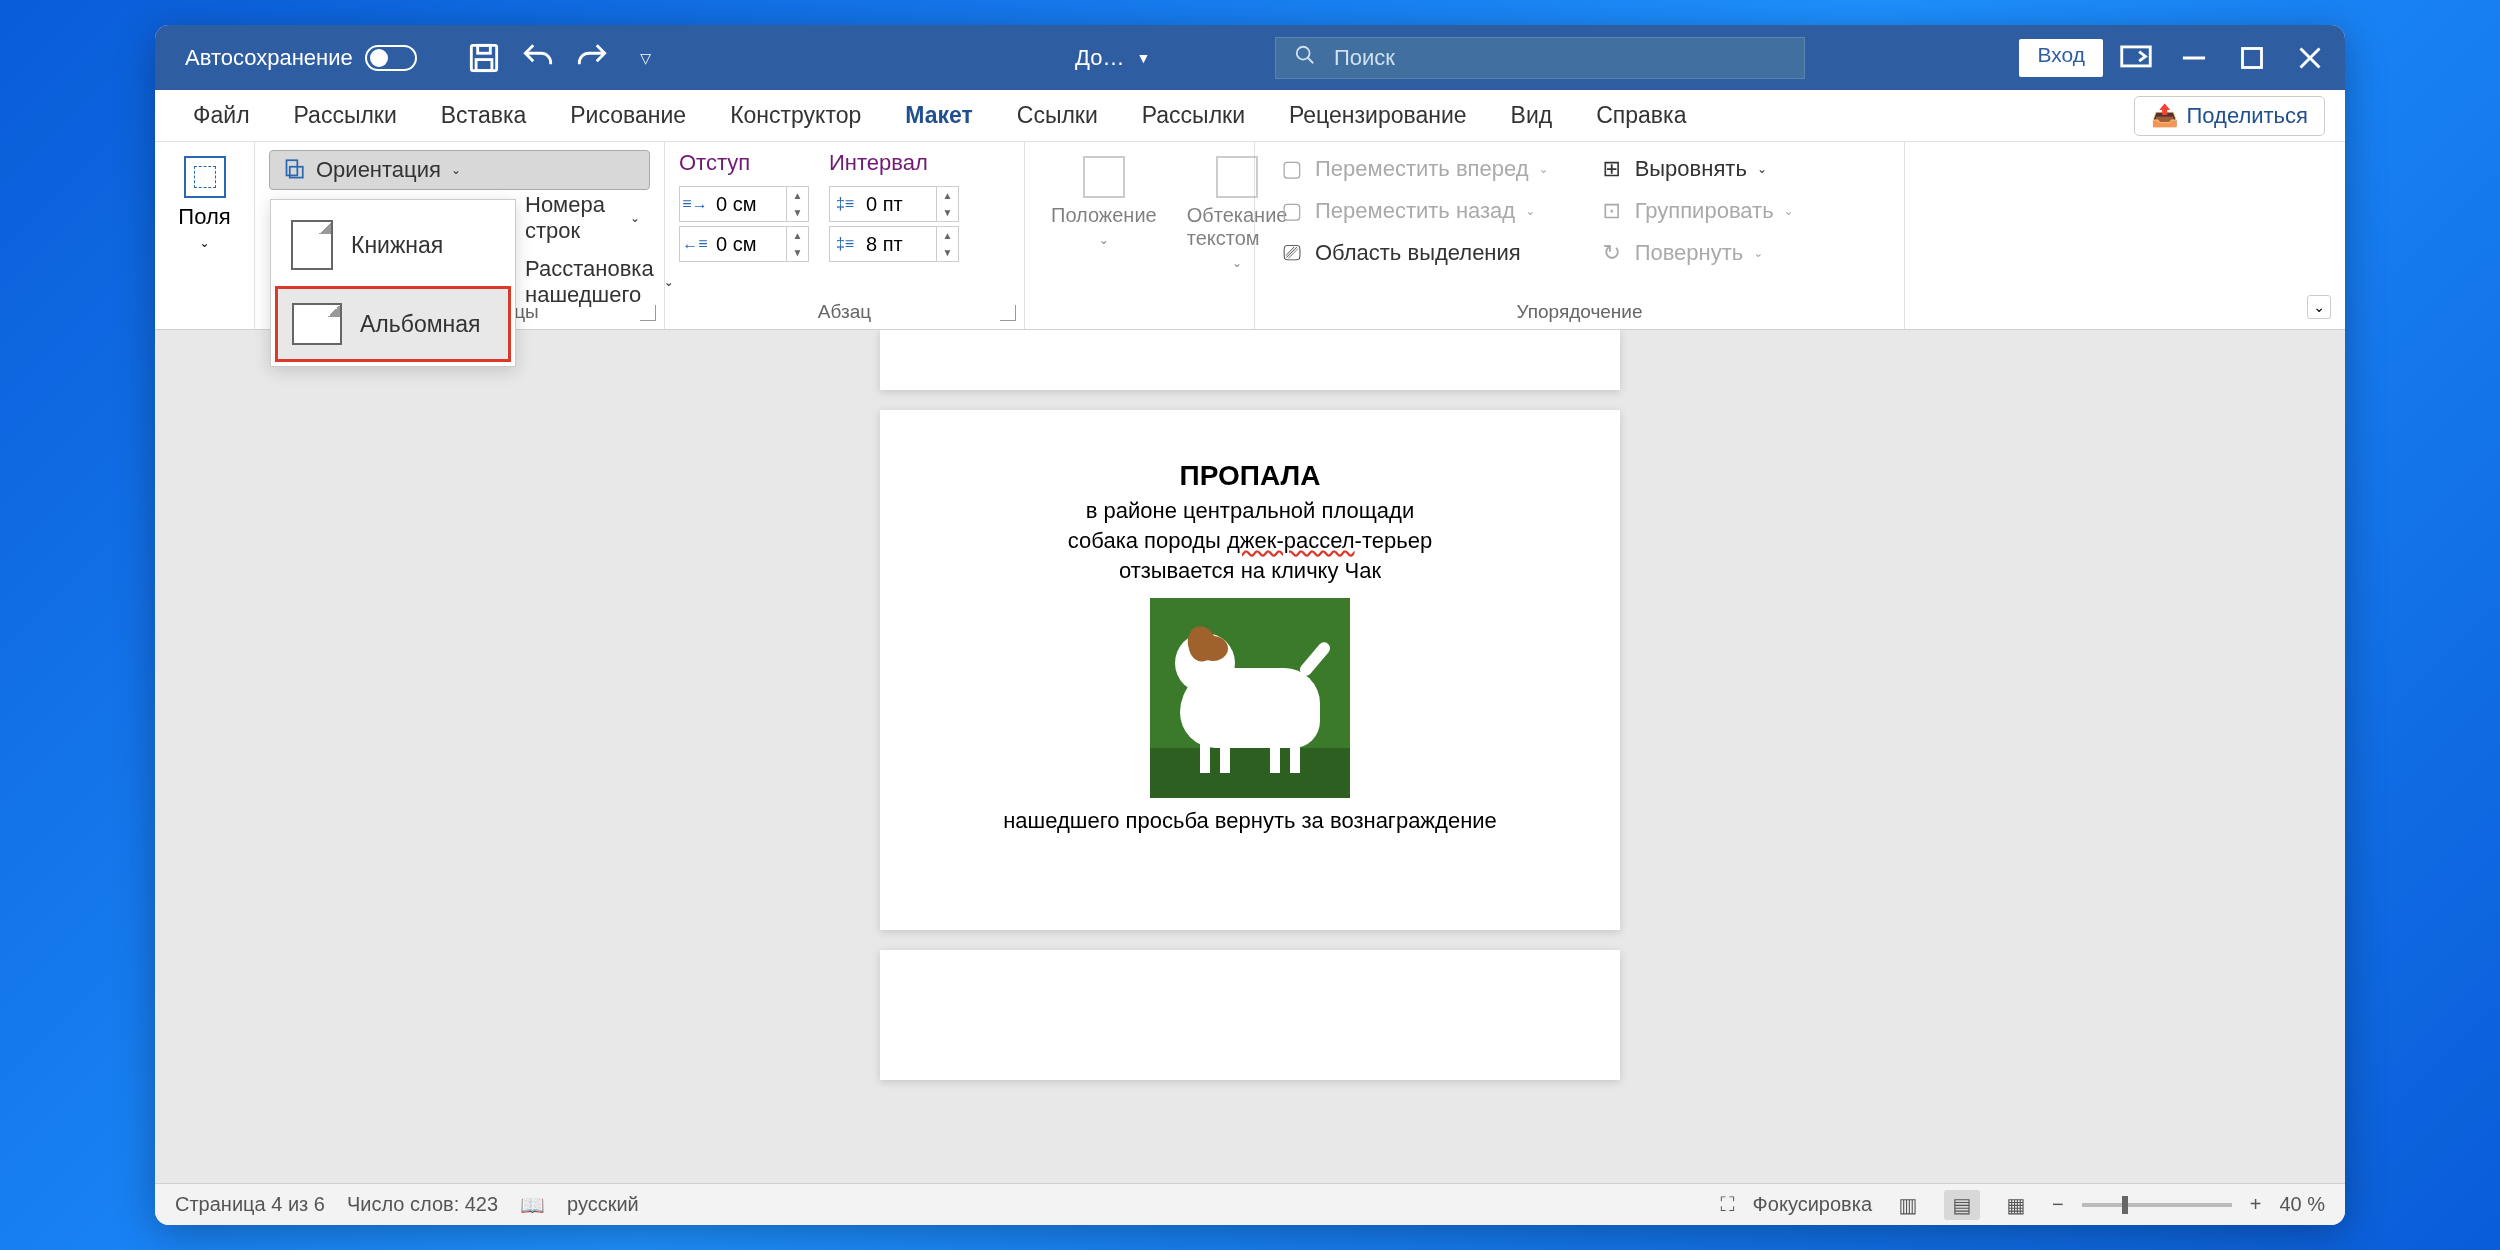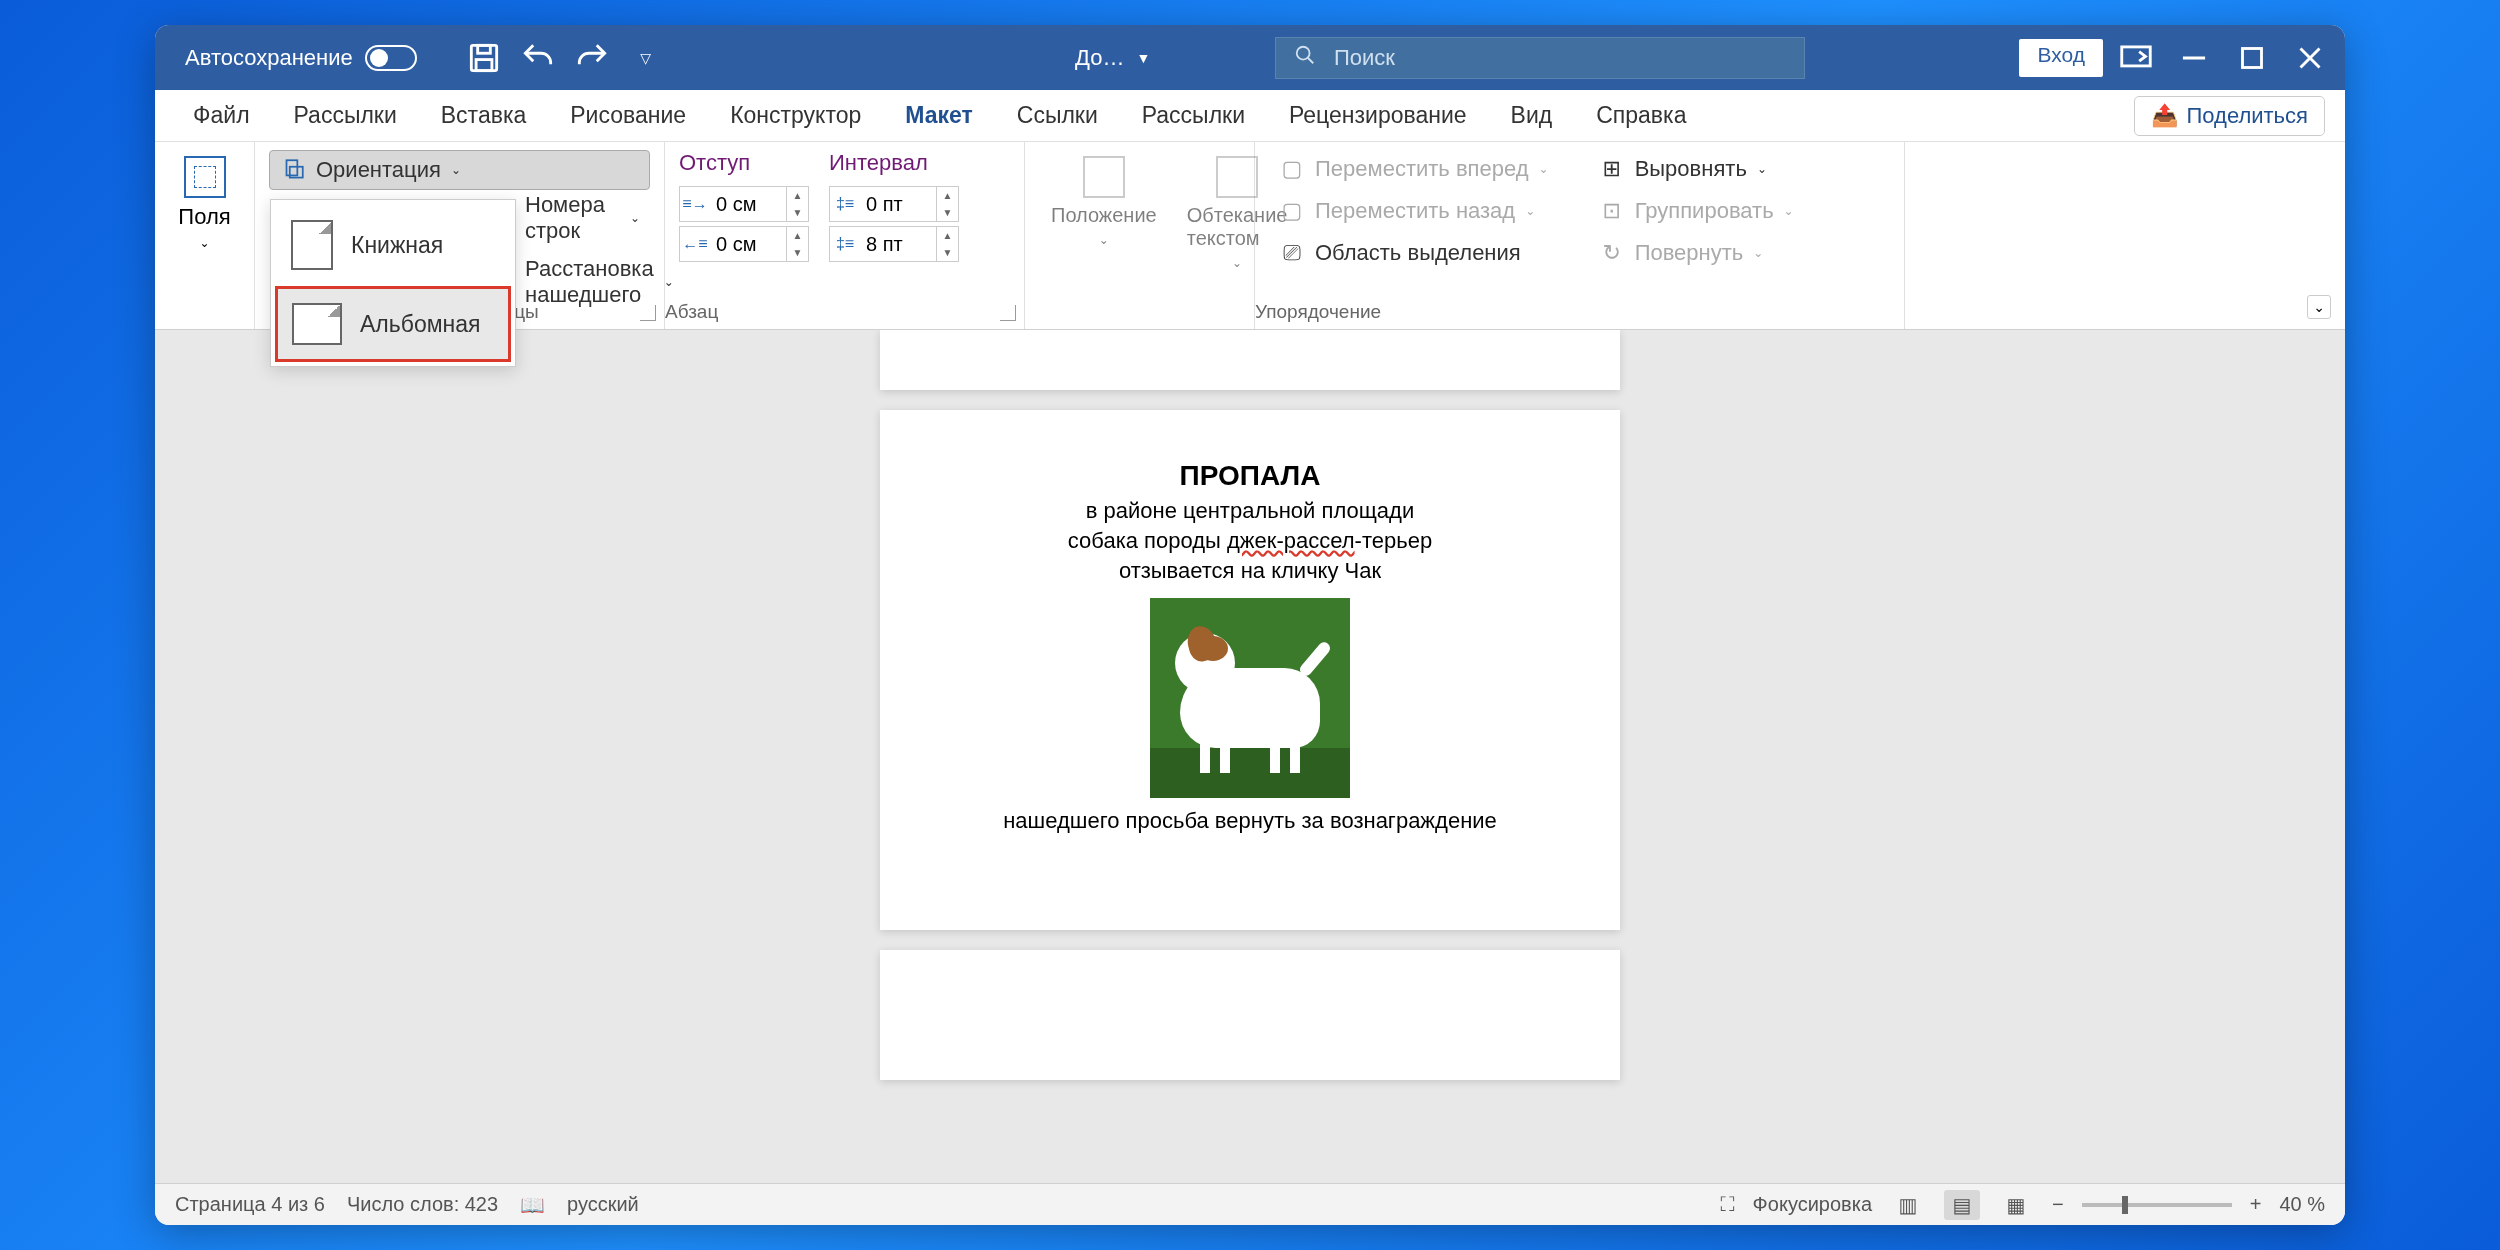--- a/index.html
+++ b/index.html
@@ -16,21 +16,21 @@
 .right-controls{position:absolute;right:10px;display:flex;gap:8px}
 .login-btn{background:#fff;color:#2e5ea1;padding:4px 18px;font-size:21px;border-radius:2px}
 .win-btn{width:50px;height:38px;display:flex;align-items:center;justify-content:center;color:#fff}
 .menubar{height:52px;background:#fff;border-bottom:1px solid #e0e0e0;display:flex;align-items:center;padding:0 20px;gap:8px}
 .menu-item{padding:8px 18px;font-size:23px;color:#333;cursor:pointer}
 .menu-item.active{color:#205090;font-weight:600;position:relative}
 .menu-item.active::after{content:"";position:absolute;bottom:-10px;left:18px;right:18px;height:4px;background:#205090}
 .share-btn{margin-left:auto;border:1px solid #ccc;padding:6px 16px;border-radius:5px;color:#205090;font-size:22px;display:flex;align-items:center;gap:8px}
 .ribbon{height:188px;background:#fff;border-bottom:1px solid #d0d0d0;display:flex;position:relative}
 .ribbon-group{border-right:1px solid #e0e0e0;padding:8px 14px 4px;display:flex;flex-direction:column;position:relative}
-.group-label{position:absolute;bottom:6px;left:0;right:0;text-align:left;font-size:19px;color:#666}
+.group-label{position:absolute;bottom:6px;left:0;right:0;text-align:center;font-size:19px;color:#666}
 .dialog-launcher{position:absolute;bottom:8px;right:8px;width:16px;height:16px;border:1px solid #999;border-top:none;border-left:none}
 .rb-btn{display:flex;align-items:center;gap:10px;padding:6px 10px;font-size:22px;color:#333;cursor:pointer;border-radius:4px}
 .rb-btn.pressed{background:#d8d8d8;border:1px solid #aaa}
 .rb-btn.disabled{color:#aaa}
 .icon-box{width:26px;height:26px;display:inline-flex;align-items:center;justify-content:center;flex-shrink:0}
 .margins-btn{display:flex;flex-direction:column;align-items:center;gap:6px;padding:6px 12px;font-size:22px}
 .margins-icon{width:42px;height:42px;border:2px solid #2868b0;position:relative}
 .margins-icon::before{content:"";position:absolute;inset:8px;border:1px dashed #2868b0}
 .dropdown-menu{position:absolute;top:48px;left:0;background:#fff;border:1px solid #ccc;box-shadow:0 4px 16px rgba(0,0,0,.15);z-index:10;padding:4px}
 .dd-item{display:flex;align-items:center;gap:18px;padding:14px 28px 14px 14px;font-size:23px;cursor:pointer;border:2px solid transparent}

